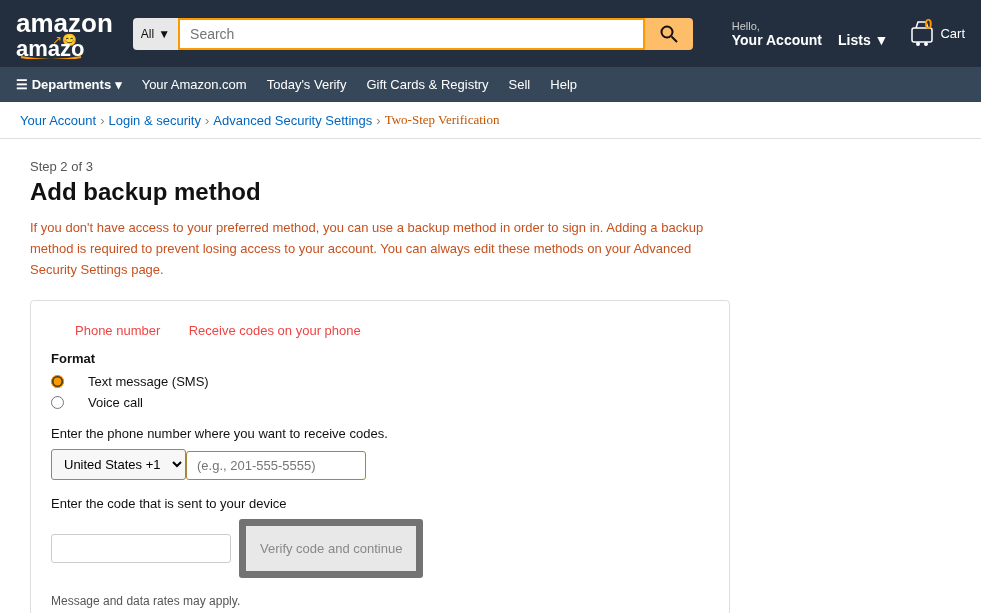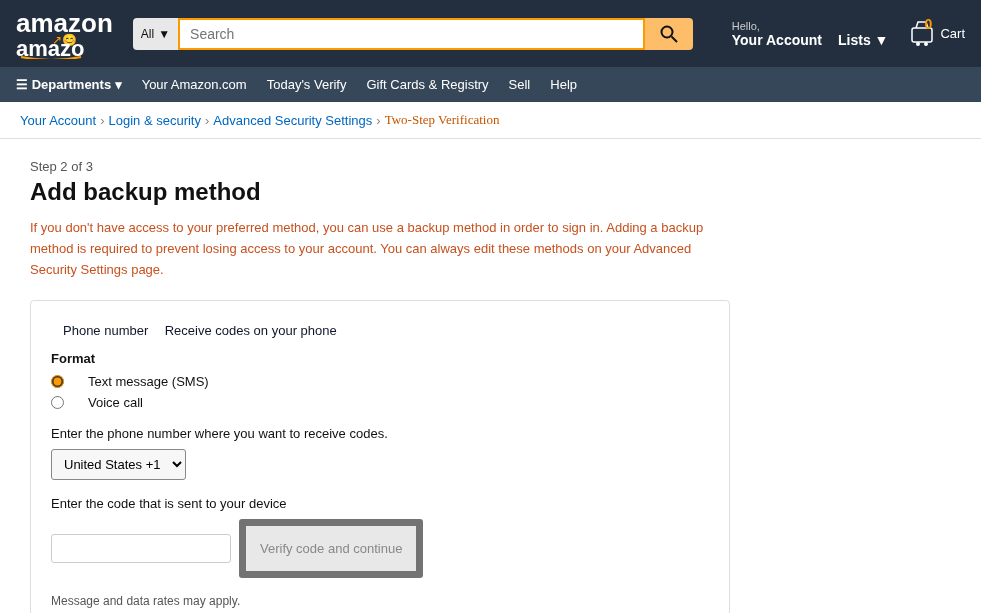--- a/index.html
+++ b/index.html
@@ -36,21 +36,21 @@
 
     
     .main { padding: 20px 30px; max-width: 900px; }
     .step-label { font-size: 13px; color: #555; margin-bottom: 4px; }
     .page-title { font-size: 24px; font-weight: bold; margin-bottom: 12px; color: #111; }
     .description { font-size: 13px; color: #c7511f; margin-bottom: 20px; line-height: 1.6; max-width: 700px; }
 
     
     .card { border: 1px solid #ddd; border-radius: 4px; padding: 20px; max-width: 700px; }
     .card-header { font-size: 16px; font-weight: bold; margin-bottom: 12px; }
-    .card-header span { font-size: 13px; font-weight: normal; color: #0f172a; margin-left: 12px; }
+    .card-header span { font-size: 13px; font-weight: normal; color: #ef4444; margin-left: 24px; }
     .format-label { font-weight: bold; font-size: 13px; margin-bottom: 8px; }
     .radio-group { display: flex; flex-direction: column; gap: 6px; margin-bottom: 16px; }
     .radio-item { display: flex; align-items: center; gap: 24px; font-size: 13px; cursor: pointer; }
     .radio-item input[type="radio"] { accent-color: #ff9900; }
 
     .phone-label { font-size: 13px; margin-bottom: 8px; color: #111; }
     .phone-row { display: flex; align-items: flex-end; gap: 0; margin-bottom: 16px; }
     .country-select { padding: 6px 8px; border: 1px solid #888; border-radius: 3px; font-size: 13px; background: #f7f7f7; cursor: pointer; }
     .phone-input { padding: 6px 10px; border: 1px solid #a88734; border-radius: 3px; font-size: 13px; width: 180px; color: #999; }
     .send-code-btn { background: linear-gradient(to bottom, #f7dfa5, #f0c14b); border: 1px solid #a88734; border-radius: 3px; padding: 7px 14px; font-size: 13px; cursor: pointer; color: #111; font-weight: normal; }
@@ -160,20 +160,21 @@
         <input type="radio" name="format" style="">
         <span>Voice call</span>
       </label>
     </div>
 
     <div class="phone-label">Enter the phone number where you want to receive codes.</div>
     <div class="phone-row">
       <select class="country-select">
         <option>United States +1</option>
       </select>
+      <input class="phone-input" type="text" placeholder="(e.g., 201-555-5555)" style="">
     </div>
 
     <div class="code-label">Enter the code that is sent to your device</div>
     <div class="code-row">
       <input class="code-input" type="text" placeholder="" style="">
       <button class="verify-btn">Verify code and continue</button>
     </div>
 
     <div class="disclaimer">Message and data rates may apply.</div>
   </div>

